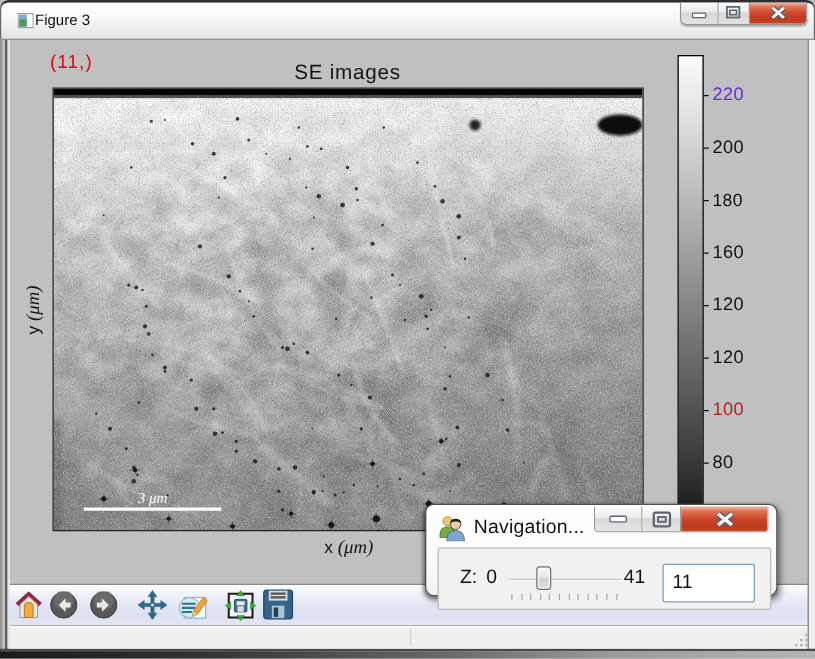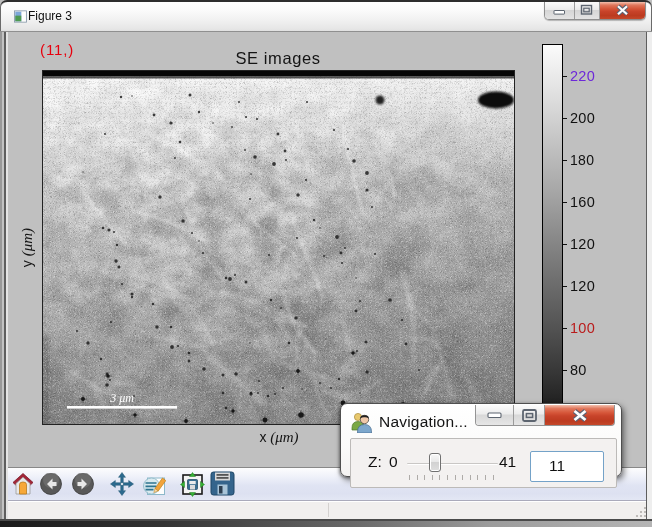--- a/index.html
+++ b/index.html
@@ -495,16 +495,16 @@
 <div style="position:absolute;left:96.0px;top:36px;width:1px;height:5px;background:#aeaba8"></div>
 <div style="position:absolute;left:103.6px;top:36px;width:1px;height:5px;background:#aeaba8"></div>
 <div style="position:absolute;left:111.2px;top:36px;width:1px;height:5px;background:#aeaba8"></div>
 <div style="position:absolute;left:118.8px;top:36px;width:1px;height:5px;background:#aeaba8"></div>
 <div style="position:absolute;left:126.4px;top:36px;width:1px;height:5px;background:#aeaba8"></div>
 <div style="position:absolute;left:134.0px;top:36px;width:1px;height:5px;background:#aeaba8"></div>
 <div style="position:absolute;left:141.6px;top:36px;width:1px;height:5px;background:#aeaba8"></div>
 
    <div style="position:absolute;left:78px;top:14px;width:12px;height:19px;background:linear-gradient(180deg,#f8f8f8,#e8e8e8 45%,#d2d2d2 50%,#dedede);border:1px solid #707070;border-radius:3px;box-shadow:inset 0 0 0 1px #fff"></div>
    <div style="position:absolute;left:148px;top:14px;font-size:15.5px;color:#101010">41</div>
-   <div style="position:absolute;left:179px;top:12px;width:74px;height:31px;background:#fff;border:1.5px solid #74a2c8;border-radius:2px;font-size:15.5px;color:#101010;line-height:28px;padding-left:18px">11</div>
+   <div style="position:absolute;left:179px;top:12px;width:74px;height:31px;background:#fff;border:1.5px solid #74a2c8;border-radius:2px;font-size:15.5px;color:#101010;line-height:28px;padding-left:7px">11</div>
  </div>
 </div>
 
 </div>
 </body></html>

